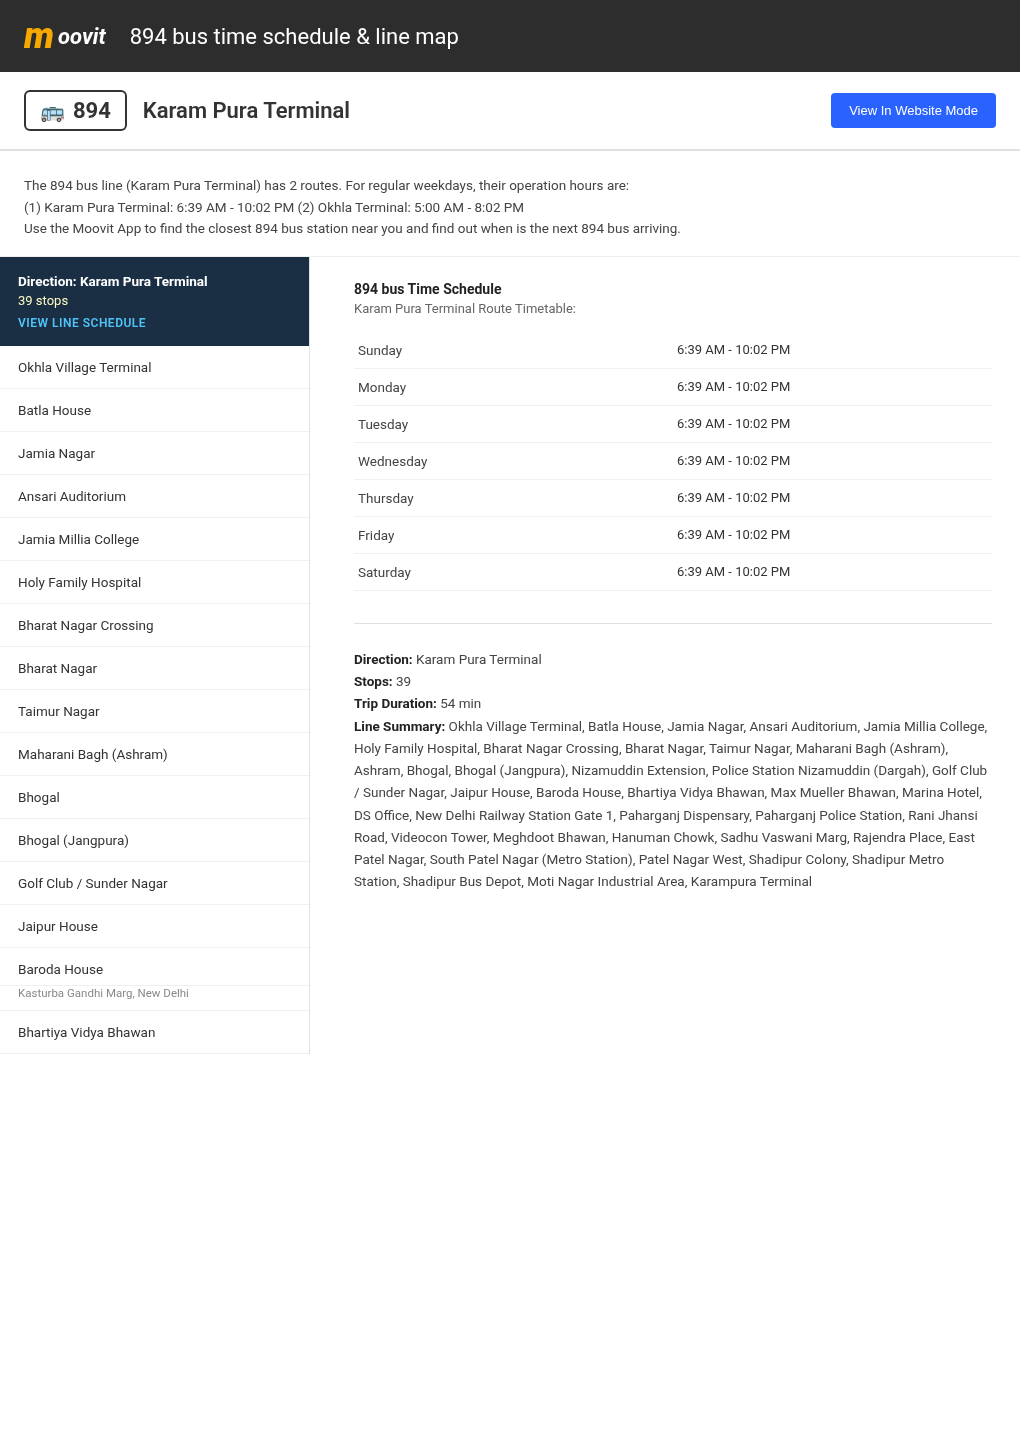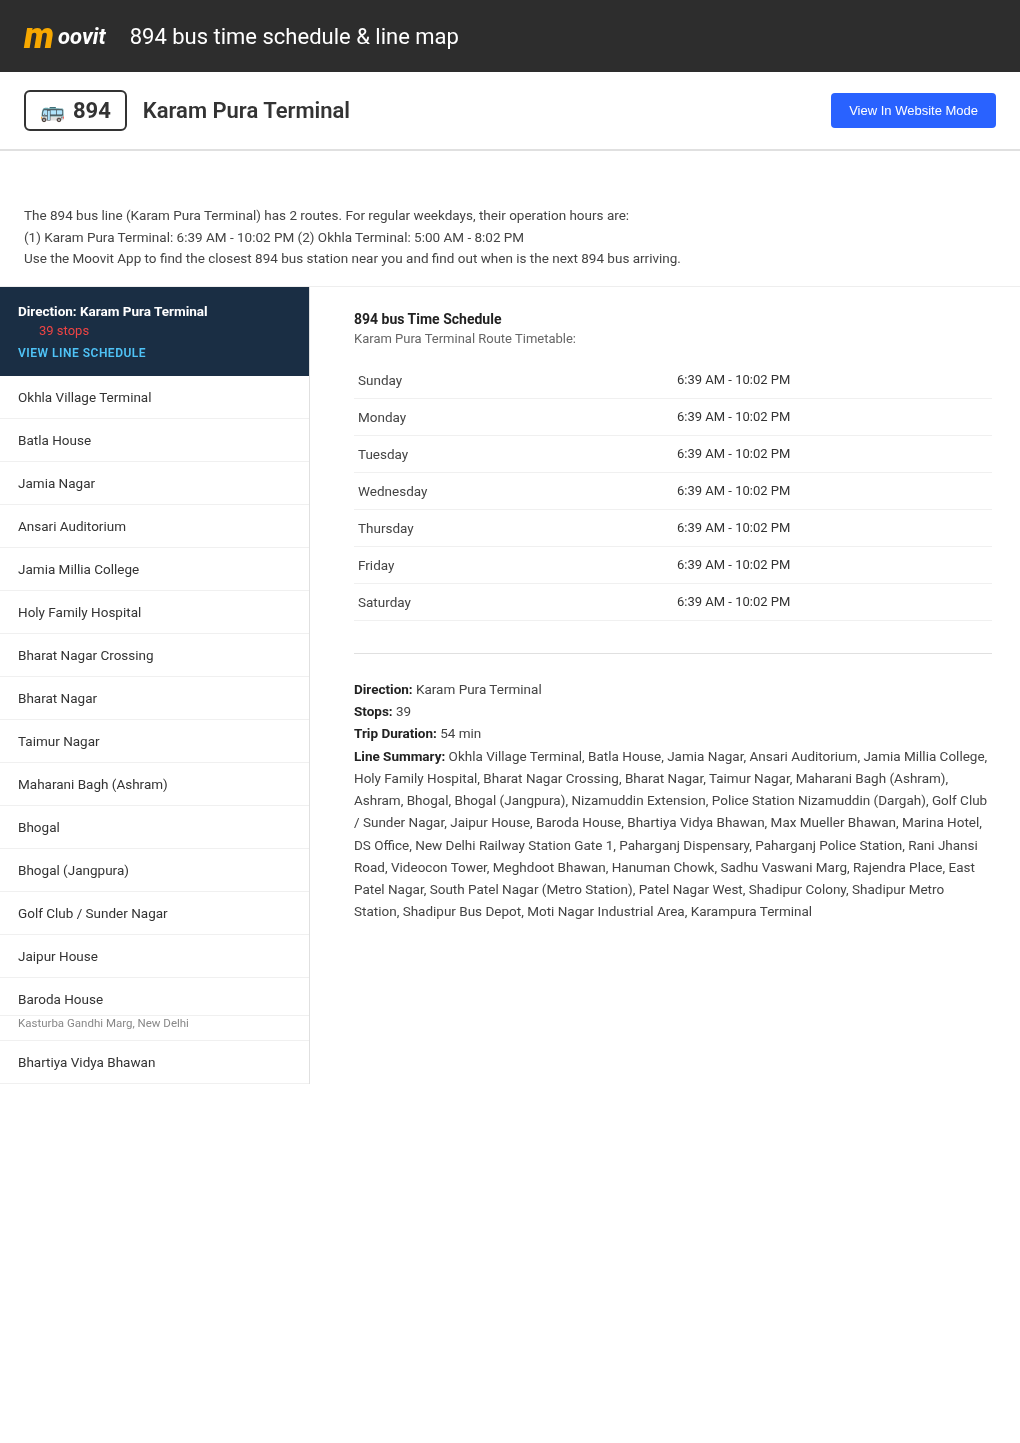--- a/index.html
+++ b/index.html
@@ -88,21 +88,20 @@
       white-space: nowrap;
     }
 
     
     .description {
       padding: 24px 24px 16px 24px;
       line-height: 1.6;
       color: #444;
       font-size: 13.5px;
       border-bottom: 1px solid #eee;
-      margin-top: 30px;
     }
 
     
     .main-content {
       display: flex;
       gap: 16px;
       padding: 0;
     }
 
     
@@ -117,23 +116,22 @@
       color: #fff;
       padding: 16px 18px;
     }
     .direction-label {
       font-weight: 700;
       font-size: 13.5px;
       margin-bottom: 4px;
     }
     .stops-count {
       font-size: 13px;
-      color: #ef4444;
+      color: #fef9c3;
       margin-bottom: 6px;
-      margin-left: 21px;
     }
     .view-schedule-link {
       color: #4fc3f7;
       font-size: 12px;
       font-weight: 600;
       text-decoration: none;
       letter-spacing: 0.5px;
     }
 
     .stops-list {

